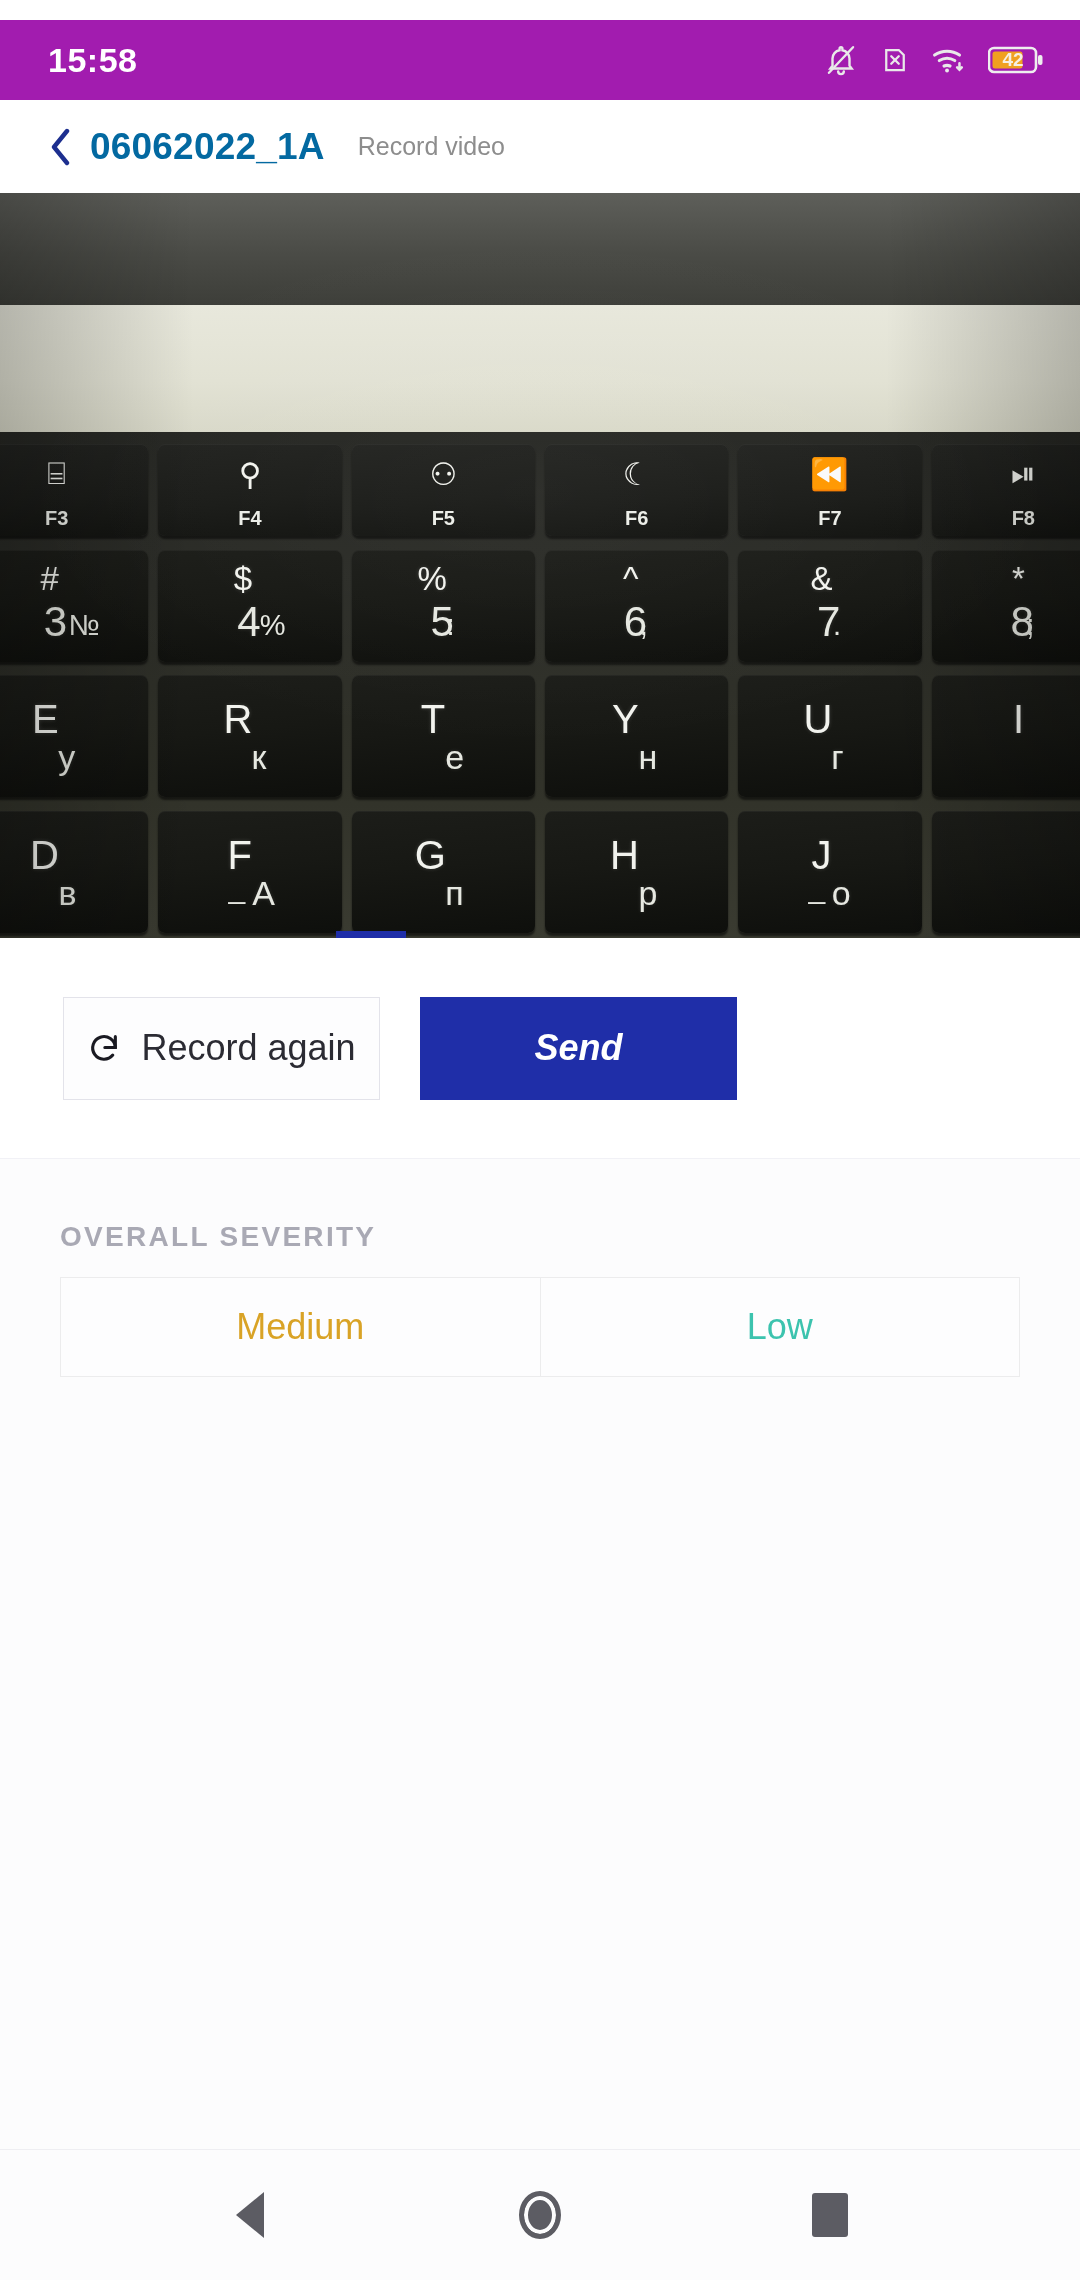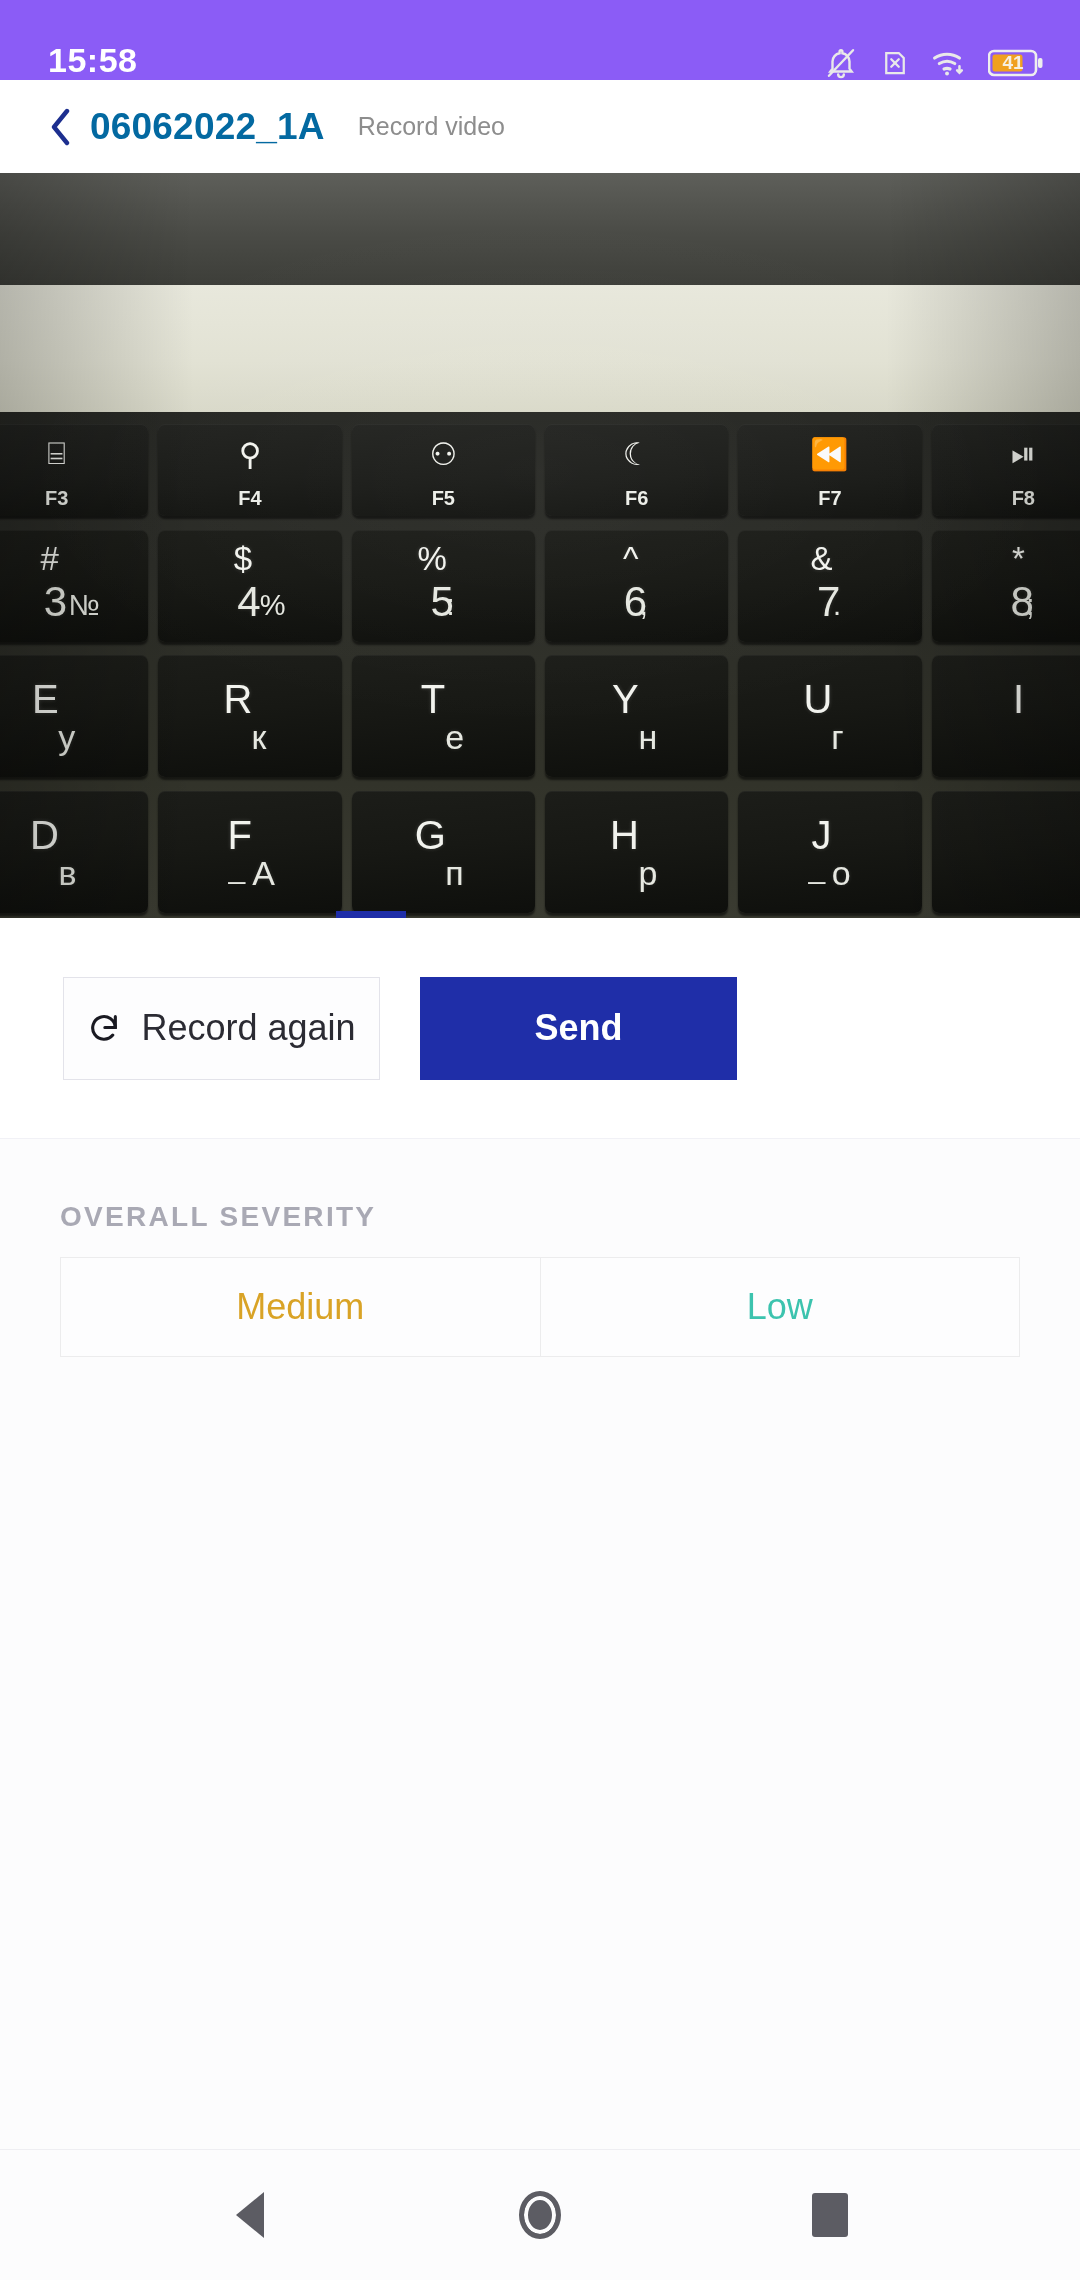--- a/index.html
+++ b/index.html
@@ -17,26 +17,27 @@
     width: 1080px;
     height: 2280px;
     display: flex;
     flex-direction: column;
     background: #ffffff;
   }
 
   
   .status-bar {
     height: 80px;
-    background: #8b5cf6;
-    display: flex;
-    align-items: flex-end;
+    background: #a21caf;
+    display: flex;
+    align-items: center;
     justify-content: space-between;
     padding: 0 36px 0 48px;
     flex: 0 0 80px;
+    margin-top: 20px;
   }
   .status-clock {
     color: #ffffff;
     font-size: 34px;
     font-weight: bold;
     letter-spacing: 0.5px;
   }
   .status-icons {
     display: flex;
     align-items: center;
@@ -227,20 +228,21 @@
     border: 1px solid #e3e3ea;
     color: #2b2b33;
     gap: 20px;
   }
   .btn-primary {
     flex: 0 0 317px;
     background: #1f2ea8;
     color: #ffffff;
     font-weight: bold;
     border: none;
+    font-style: italic;
   }
   .refresh-icon { width: 34px; height: 34px; display:block; }
 
   .divider {
     height: 1px;
     background: #f1f1f6;
     width: 100%;
     flex: 0 0 1px;
   }
 
@@ -355,21 +357,21 @@
           <circle cx="11.5" cy="19" r="1.5" fill="#e9e9e9" stroke="none"></circle>
           <path d="M21 13.5v4.5M19.2 16.6l1.8 1.9 1.8-1.9" stroke-width="1.9"></path>
         </svg>
       </span>
       <span style="position:relative;display:flex;align-items:center;">
         <svg width="56" height="30" viewBox="0 0 56 30">
           <rect x="1" y="3" width="47" height="24" rx="5" fill="none" stroke="#eeeeee" stroke-width="2.6"></rect>
           <rect x="4.5" y="6.5" width="30" height="17" rx="2.5" fill="#f0a020"></rect>
           <rect x="50" y="10" width="4.5" height="10" rx="2" fill="#eeeeee"></rect>
         </svg>
-        <span style="position:absolute;left:8px;top:2px;width:34px;text-align:center;font-size:19px;font-weight:bold;color:#f6efe2;line-height:26px;">41</span>
+        <span style="position:absolute;left:8px;top:2px;width:34px;text-align:center;font-size:19px;font-weight:bold;color:#f6efe2;line-height:26px;">42</span>
       </span>
     </div>
   </div>
 
   <div class="header">
     <div class="back-chevron">
       <svg width="22" height="38" viewBox="0 0 22 38" fill="none" stroke="#1d2f8f" stroke-width="4.4" stroke-linecap="round" stroke-linejoin="round">
         <polyline points="17,3 4,19 17,35"></polyline>
       </svg>
     </div>

